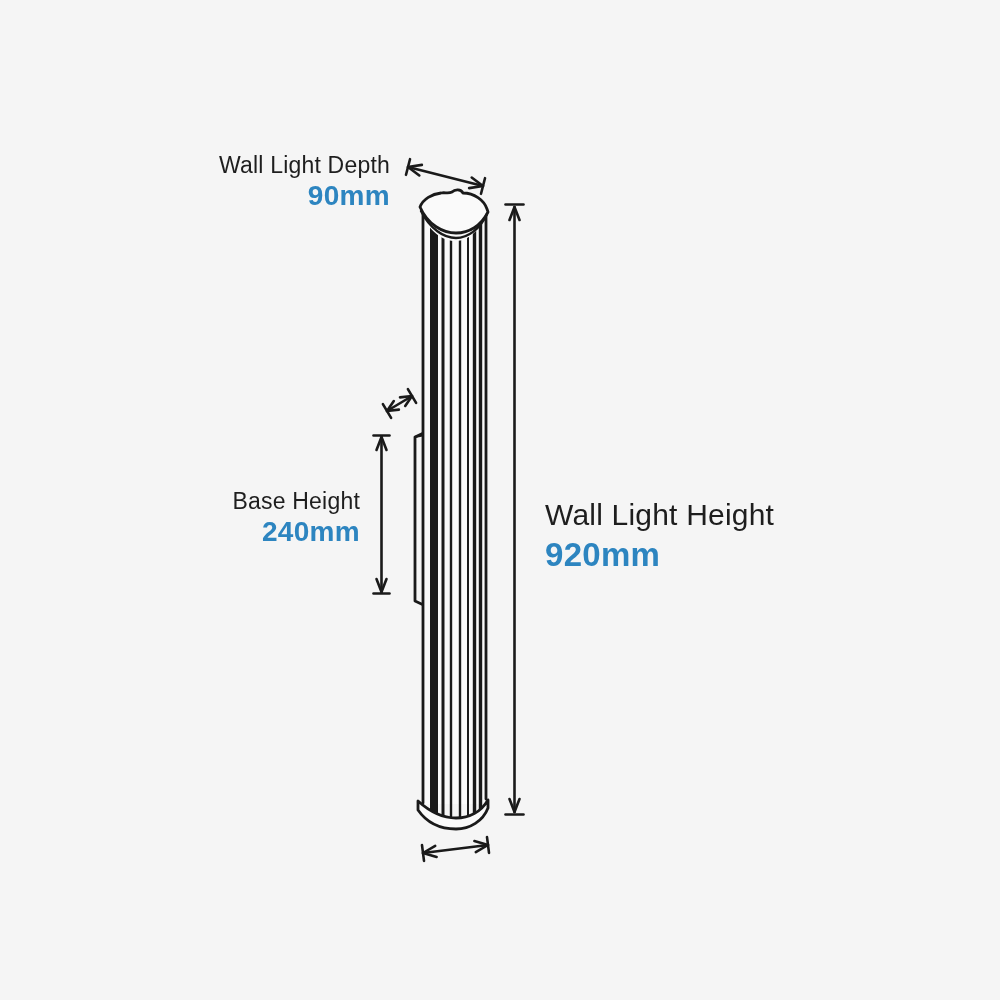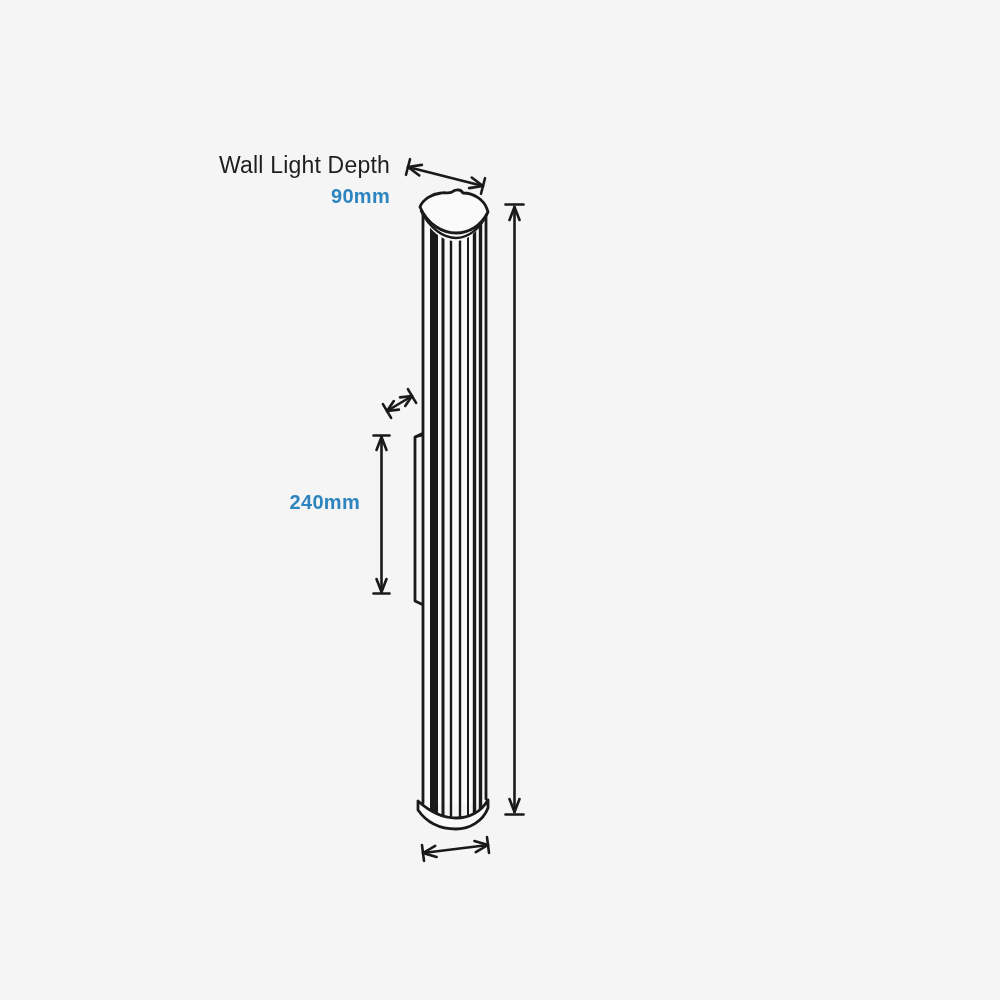--- a/index.html
+++ b/index.html
@@ -14,21 +14,21 @@
   .dim-block{position:absolute;}
   .dim-block.align-right{text-align:right;}
   .dim-block.align-left{text-align:left;}
   .dim-label{
     color:var(--label-color,#1e1e1e);
     font-size:23px;line-height:30px;font-weight:400;
     letter-spacing:0.2px;white-space:nowrap;
   }
   .dim-value{
     color:var(--value-color,#2d85c0);
-    font-size:20px;line-height:32px;font-weight:700;
+    font-size:28px;line-height:32px;font-weight:700;
     letter-spacing:0.3px;white-space:nowrap;
   }
   .dim-block.big .dim-label{font-size:30px;line-height:38px;}
   .dim-block.big .dim-value{font-size:33px;line-height:42px;}
 </style>
 </head>
 <body>
 
 <div class="stage">
 
@@ -117,18 +117,23 @@
     </g>
   </svg>
 
   <div class="dim-block align-right" style="left:140px;top:150px;width:250px">
     <div class="dim-label">Wall Light Depth</div>
     <div class="dim-value">90mm</div>
   </div>
 
 
   <div class="dim-block align-right" style="left:140px;top:486px;width:220px">
+    <div class="dim-label">Base Height</div>
     <div class="dim-value">240mm</div>
   </div>
 
+  <div class="dim-block big align-left" style="left:545px;top:496px;width:330px">
+    <div class="dim-label">Wall Light Height</div>
+    <div class="dim-value">920mm</div>
+  </div>
 
 
 </div>
 
 </body></html>

